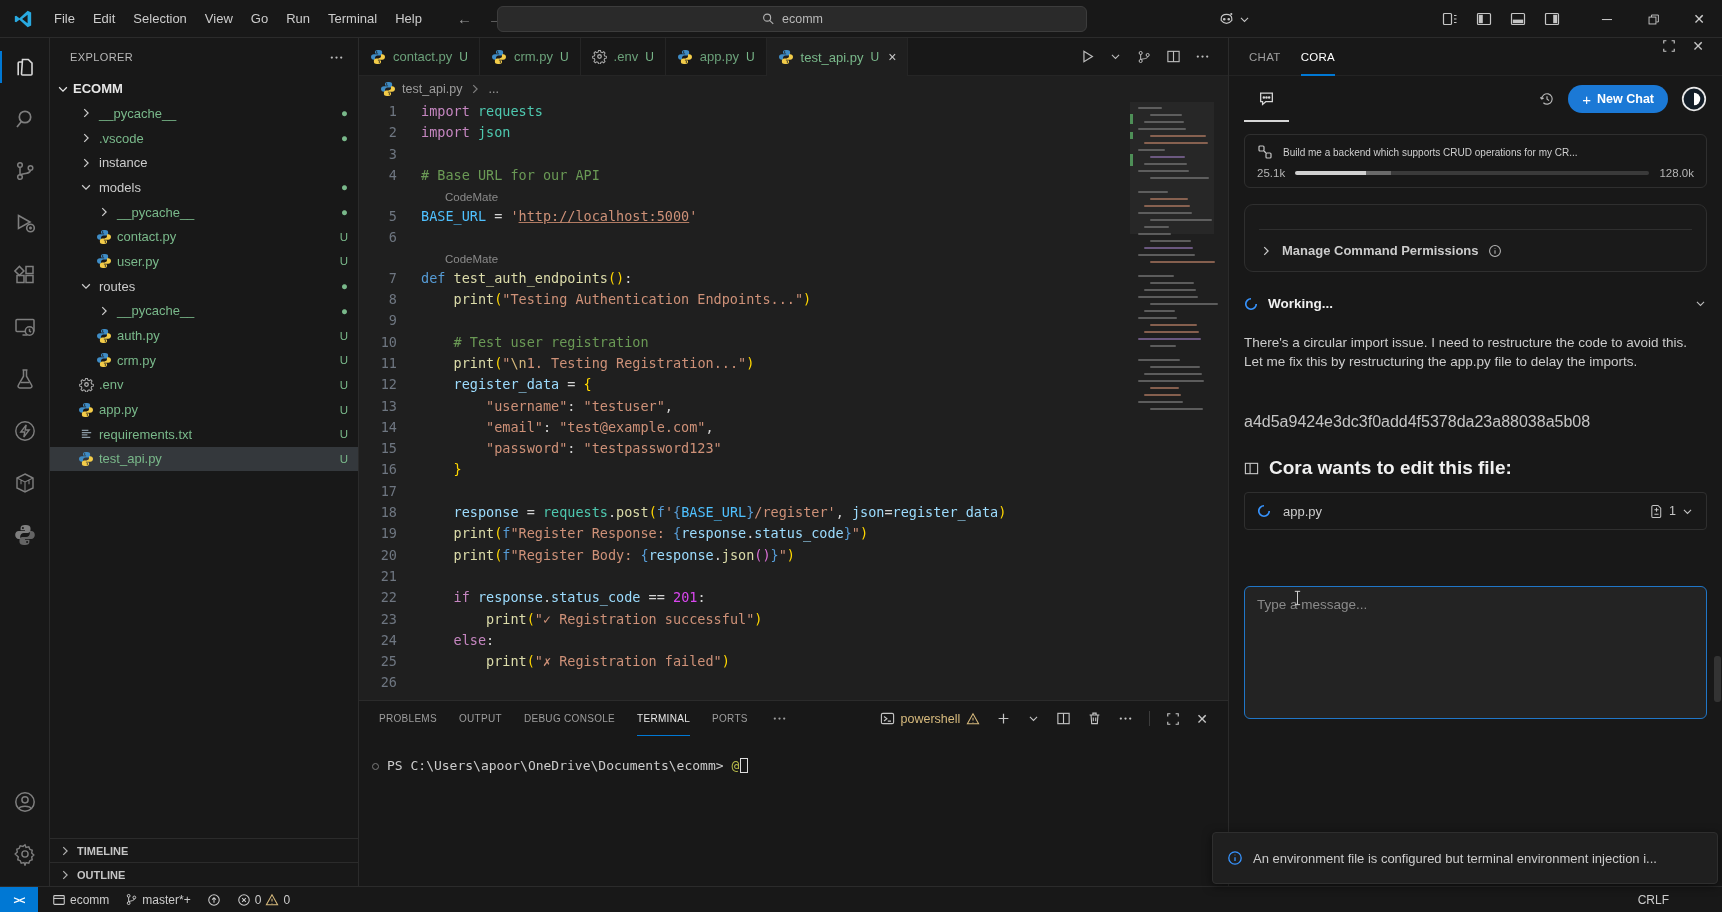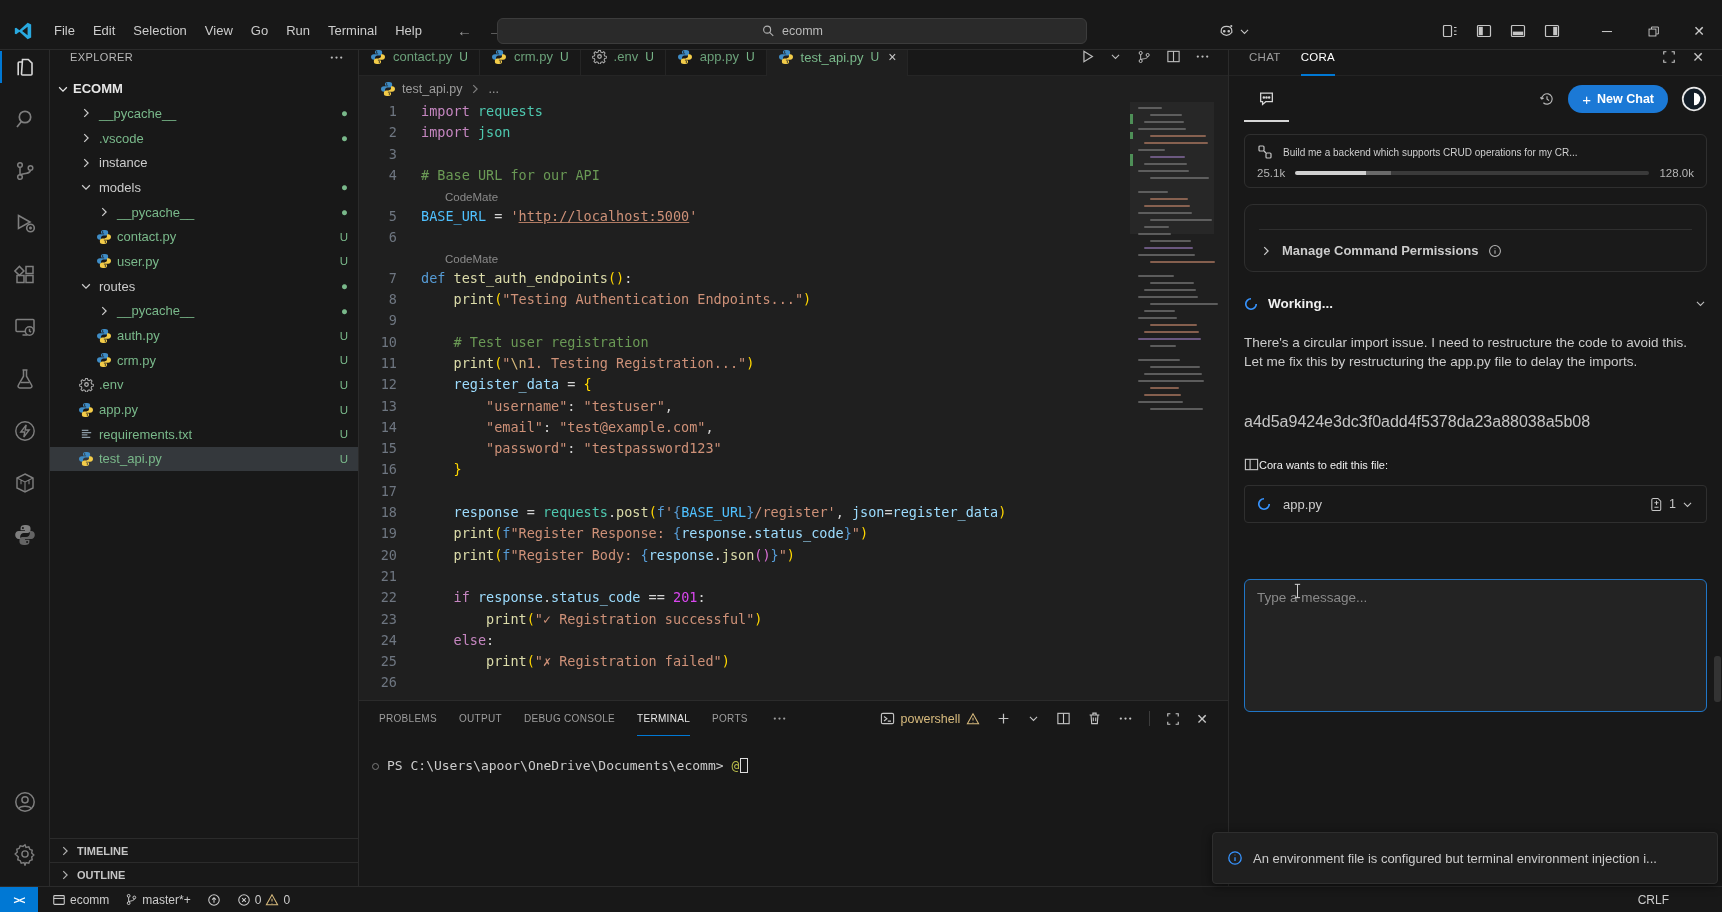--- a/index.html
+++ b/index.html
@@ -2,21 +2,21 @@
 <html><head>
 <meta charset="utf-8">
 <style>
   * { box-sizing: border-box; margin:0; padding:0; }
   html,body { width:1722px; height:912px; overflow:hidden; background:#181818;
     font-family:"Liberation Sans", sans-serif; color:#cccccc; }
   svg { display:block; }
   .icon { display:inline-flex; align-items:center; justify-content:center; flex:none; }
 
   
-  .titlebar { position:absolute; left:0; top:12px; width:1722px; height:38px; background:#181818;
+  .titlebar { position:absolute; left:0; top:0; width:1722px; height:38px; background:#181818;
     display:flex; align-items:center; border-bottom:1px solid #2b2b2b; z-index:30; }
   .vscode-logo { width:20px; height:20px; margin:0 12px 0 13px; }
   .menu-item { padding:0 9px; font-size:13px; color:#cccccc; height:26px; line-height:26px; border-radius:5px; cursor:default; }
   .nav-arrows { display:flex; gap:16px; margin-left:26px; color:#9a9a9a; font-size:15px; }
   .search-pill { position:absolute; left:497px; top:6px; width:590px; height:26px; background:#2a2a2a;
     border:1px solid #3c3c3c; border-radius:6px; display:flex; align-items:center; justify-content:center;
     gap:7px; color:#b8b8b8; font-size:12.5px; }
   .tb-right { position:absolute; right:0; top:0; height:38px; display:flex; align-items:center; }
   .copilot-wrap { position:absolute; left:1218px; top:0; height:38px; display:flex; align-items:center; gap:3px; color:#c5c5c5;}
   .layout-icons { display:flex; gap:18px; margin-right:24px; color:#c5c5c5; }
@@ -83,21 +83,21 @@
   .pactions { margin-left:auto; display:flex; align-items:center; gap:16px; color:#c5c5c5; }
   .ps-label { color:#d7ba7d; font-size:12.5px; display:flex; gap:6px; align-items:center; }
   .pa-div { width:1px; height:15px; background:#3c3c3c; }
   .terminal { flex:1; padding:22px 0 0 13px; font:13px "DejaVu Sans Mono", monospace; color:#cccccc; }
   .term-deco { display:inline-block; width:7px; height:7px; border:1px solid #7a7a7a; border-radius:50%; margin-right:8px; }
   .t-at { color:#b8bb4a; }
   .t-cursor { display:inline-block; width:8px; height:15px; border:1px solid #dddddd; vertical-align:text-bottom; margin-left:1px; }
 
   
   .chat { width:494px; background:#181818; border-left:1px solid #2b2b2b; display:flex; flex-direction:column; position:relative; }
-  .chat-header { height:38px; display:flex; align-items:center; padding:0 18px 0 20px; border-bottom:1px solid #232323; }
+  .chat-header { height:38px; display:flex; align-items:flex-start; padding:0 18px 0 20px; border-bottom:1px solid #232323; }
   .ctab { font-size:11.5px; letter-spacing:.3px; color:#9d9d9d; margin-right:20px; height:38px; line-height:38px; }
   .ctab.active { color:#ffffff; border-bottom:2px solid #0078d4; }
   .chead-actions { margin-left:auto; display:flex; gap:16px; color:#c5c5c5; }
   .chat-toolbar { height:46px; display:flex; align-items:center; padding:0 15px; gap:14px; }
   .bubble-wrap { height:46px; display:flex; align-items:center; padding:0 14px; border-bottom:2px solid #d6d6d6; color:#d6d6d6; }
   .ct-right { margin-left:auto; display:flex; align-items:center; gap:13px; }
   .new-chat { height:28px; padding:0 14px; background:#1b79d6; border-radius:14px; color:#fff; font-size:12.5px;
     font-weight:700; display:flex; align-items:center; gap:6px; }
   .chat-body { flex:1; padding:0 15px; position:relative; }
   .hcard { margin-top:12px; border:1px solid #2f2f2f; border-radius:6px; padding:9px 12px 8px; }
@@ -105,21 +105,21 @@
   .hprog { display:flex; align-items:center; gap:10px; margin-top:7px; font-size:11.5px; color:#b5b5b5; }
   .hbar { flex:1; height:4px; border-radius:2px; background:linear-gradient(to right,#d0d0d0 0 20%,#6a6a6a 20% 27%,#3a3a3a 27%); }
   .err-card { margin-top:16px; border:1px solid #2f2f2f; border-radius:9px; background:#1a1a1a; padding:13px 14px 0;font-weight:bold; }
   .errline { font:12.5px "DejaVu Sans Mono", monospace; line-height:19.3px; white-space:pre; }
   .manage-row { display:flex; align-items:center; gap:9px; height:42px; border-top:1px solid #2f2f2f; margin-top:11px;
     font-size:13px; color:#cccccc; }
   .working-row { margin-top:24px; display:flex; align-items:center; gap:10px; font-size:13.5px; font-weight:700; color:#f0f0f0; }
   .working-row .ch { margin-left:auto; color:#bdbdbd; }
   .para { margin-top:22px; font-size:13.5px; line-height:19px; color:#cccccc; }
   .hash { margin-top:42px; font-size:16px; color:#c5c5c5; word-break:break-all; }
-  .edit-head { margin-top:26px; display:flex; align-items:center; font-size:11px; font-weight:400; color:#f0f0f0; }
+  .edit-head { margin-top:26px; display:flex; align-items:center; gap:10px; font-size:19px; font-weight:700; color:#f0f0f0; }
   .file-card { margin-top:13px; height:38px; border:1px solid #2f2f2f; border-radius:4px; display:flex; align-items:center;
     gap:12px; padding:0 12px; font-size:13px; color:#cccccc; }
   .fc-right { margin-left:auto; display:flex; align-items:center; gap:5px; color:#c5c5c5; font-size:12.5px; }
   .chat-input { margin-top:56px; height:133px; border:1px solid #2076c7; border-radius:6px; background:#232323; position:relative; }
   .chat-input textarea { width:100%; height:100%; background:transparent; border:none; outline:none; resize:none;
     padding:10px 12px; font:13.5px "Liberation Sans", sans-serif; color:#cccccc; }
   .chat-input textarea::placeholder { color:#8a8a8a; }
   .ibeam { position:absolute; left:48px; top:3px; color:#d5d5d5; }
   .chat-scrollthumb { position:absolute; right:1px; top:618px; width:7px; height:46px; background:#4a4a4a; opacity:.55; border-radius:3px; }
 

